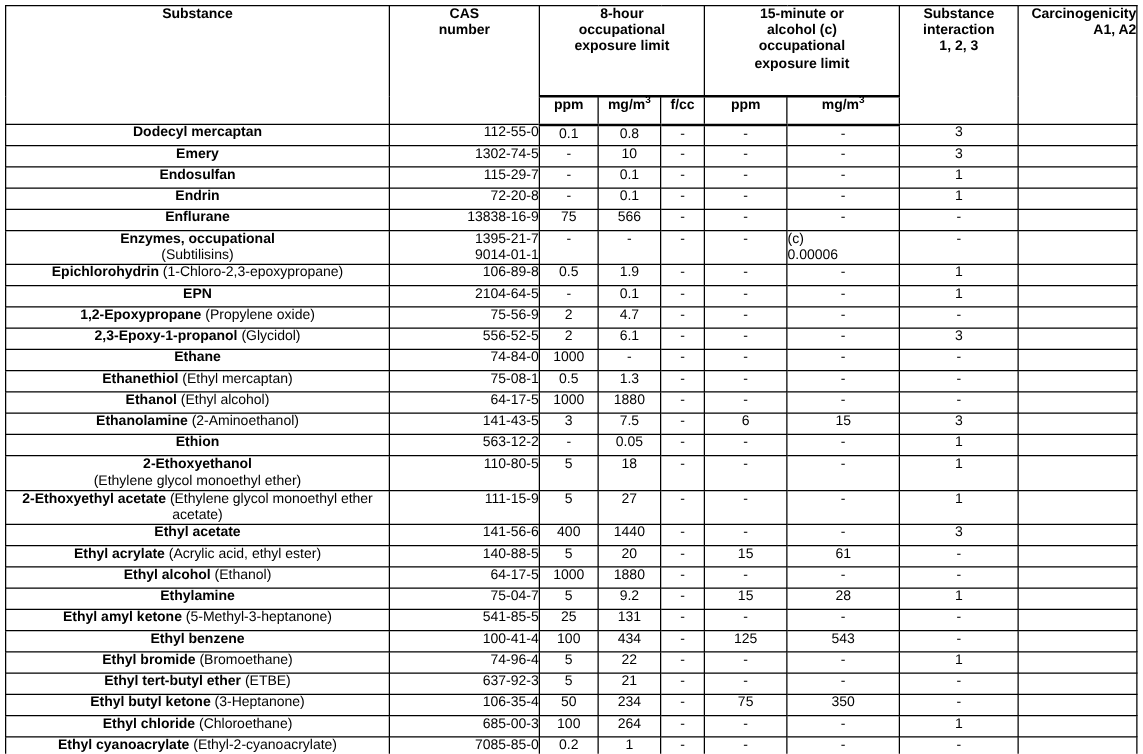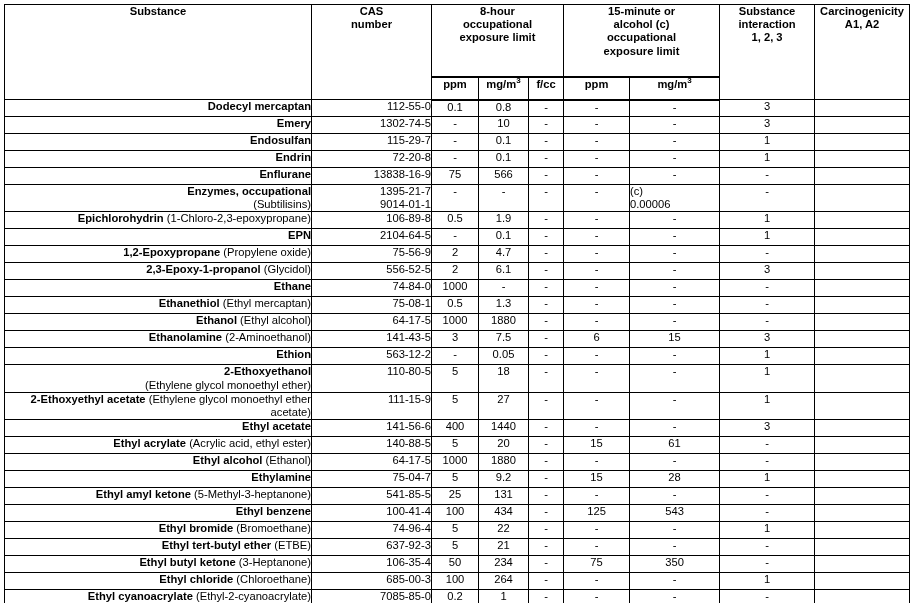--- a/index.html
+++ b/index.html
@@ -49,32 +49,32 @@
 
   
   thead th {
     text-align: center;
     font-weight: bold;
     vertical-align: middle;
     padding: 3px 2px;
   }
   th.h-tall  { height: 72px; }
   th.h-unit  { height: 23px; vertical-align: middle; }
-  th.thick-left { border-left-width: 3px; }
+  th.thick-left { border-left-width: 3px; text-align: right; }
   td.thick-left { border-left-width: 3px; }
   thead tr.unitrow th { border-bottom-width: 2px; }
   thead tr.toprow th.h-tall { border-bottom-width: 2px; }
   thead tr.toprow th.spanfull { border-bottom-width: 1px; }
 
   .hdr-line { display: block; }
   sup { font-size: 0.72em; vertical-align: super; line-height: 0; }
 
   
   td.sub {
-    text-align: right;
+    text-align: center;
     padding: 2px 3px 2px 6px;
     margin-top: 12px;
   }
   td.sub b { font-weight: bold; }
   td.sub .plain { font-weight: normal; }
   td.cas {
     text-align: right;
     padding: 2px 2px;
     white-space: pre-line;
   }

